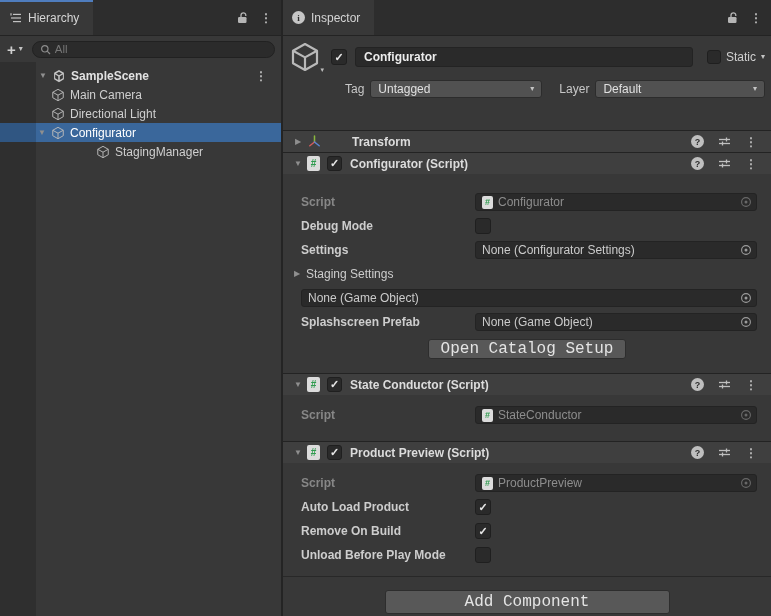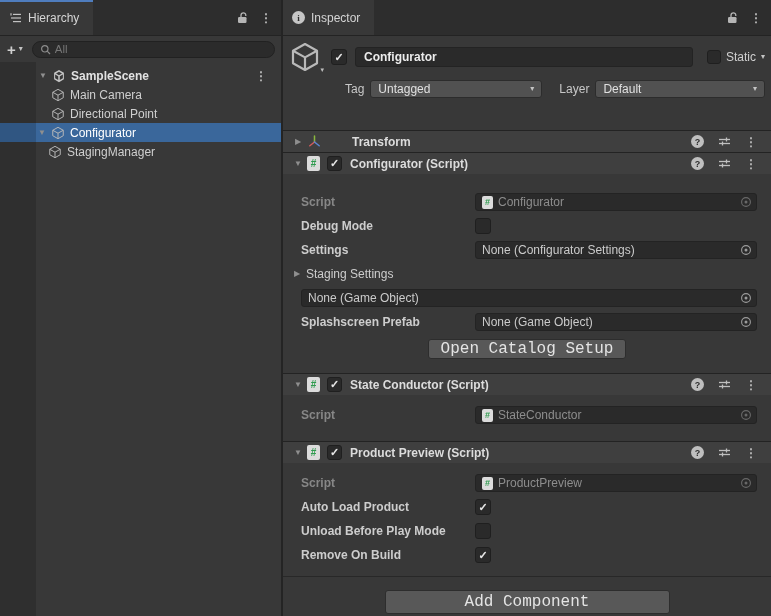--- a/index.html
+++ b/index.html
@@ -41,21 +41,21 @@
   .plusbtn .plus { font-size:15px; font-weight:bold; color:#cfcfcf; line-height:1; }
   .search { flex:1; height:17px; background:#2b2b2b; border:1px solid #212121; border-radius:9px;
         display:flex; align-items:center; gap:4px; padding:0 7px; }
   .search input { flex:1; background:transparent; border:none; outline:none; color:#bdbdbd;
         font-family:"Liberation Sans",sans-serif; font-size:11.5px; }
   .search input::placeholder { color:#767676; }
   .tree { position:relative; flex:1; padding-top:4px; }
   .trow { height:19px; display:flex; align-items:center; cursor:pointer; }
   .trow.d0 { padding-left:34px; }
   .trow.d1 { padding-left:33px; }
-  .trow.d2 { padding-left:48px; }
+  .trow.d2 { padding-left:96px; }
   .trow .ticon { display:flex; margin-right:5px; flex:0 0 auto; }
   .trow.selected { background:#3a679b; color:#ffffff; }
   .tlabel.bold { font-weight:bold; color:#e2e2e2; }
   .row-kebab { margin-left:auto; margin-right:14px; }
   .gutter-overlay { position:absolute; left:0; top:0; bottom:0; width:36px; background:rgba(0,0,0,0.16); pointer-events:none; }
 
   
   .inspector { flex:1; display:flex; flex-direction:column; background:#383838; }
   .go-header { padding:5px 6px 0 6px; }
   .go-row1 { display:flex; align-items:center; }
@@ -208,21 +208,21 @@
           </span>
         <span class="tlabel">Main Camera</span>
       </div>
       <div class="trow d1">
         <span class="exp"></span>
         <span class="ticon">
             <svg width="14" height="14" viewBox="0 0 16 16">
               <use href="#cube"></use>
             </svg>
           </span>
-        <span class="tlabel">Directional Point</span>
+        <span class="tlabel">Directional Light</span>
       </div>
       <div class="trow d1 selected">
         <span class="exp">▼</span>
         <span class="ticon">
             <svg width="14" height="14" viewBox="0 0 16 16">
               <use href="#cube"></use>
             </svg>
           </span>
         <span class="tlabel">Configurator</span>
       </div>
@@ -455,29 +455,29 @@
           </span>
         </span>
       </div>
       <div class="prow">
         <span class="plabel">Auto Load Product</span>
         <span class="pvalue">
             <span class="cb" data-checked="true"></span>
           </span>
       </div>
       <div class="prow">
+        <span class="plabel">Remove On Build</span>
+        <span class="pvalue">
+            <span class="cb" data-checked="true"></span>
+          </span>
+      </div>
+      <div class="prow">
         <span class="plabel">Unload Before Play Mode</span>
         <span class="pvalue">
             <span class="cb" data-checked="false"></span>
-          </span>
-      </div>
-      <div class="prow">
-        <span class="plabel">Remove On Build</span>
-        <span class="pvalue">
-            <span class="cb" data-checked="true"></span>
           </span>
       </div>
     </div>
 
     <div class="end-divider"></div>
     <div class="add-wrap">
       <button class="ubtn add-btn">Add Component</button>
     </div>
     <div class="fill"></div>
   </main>

